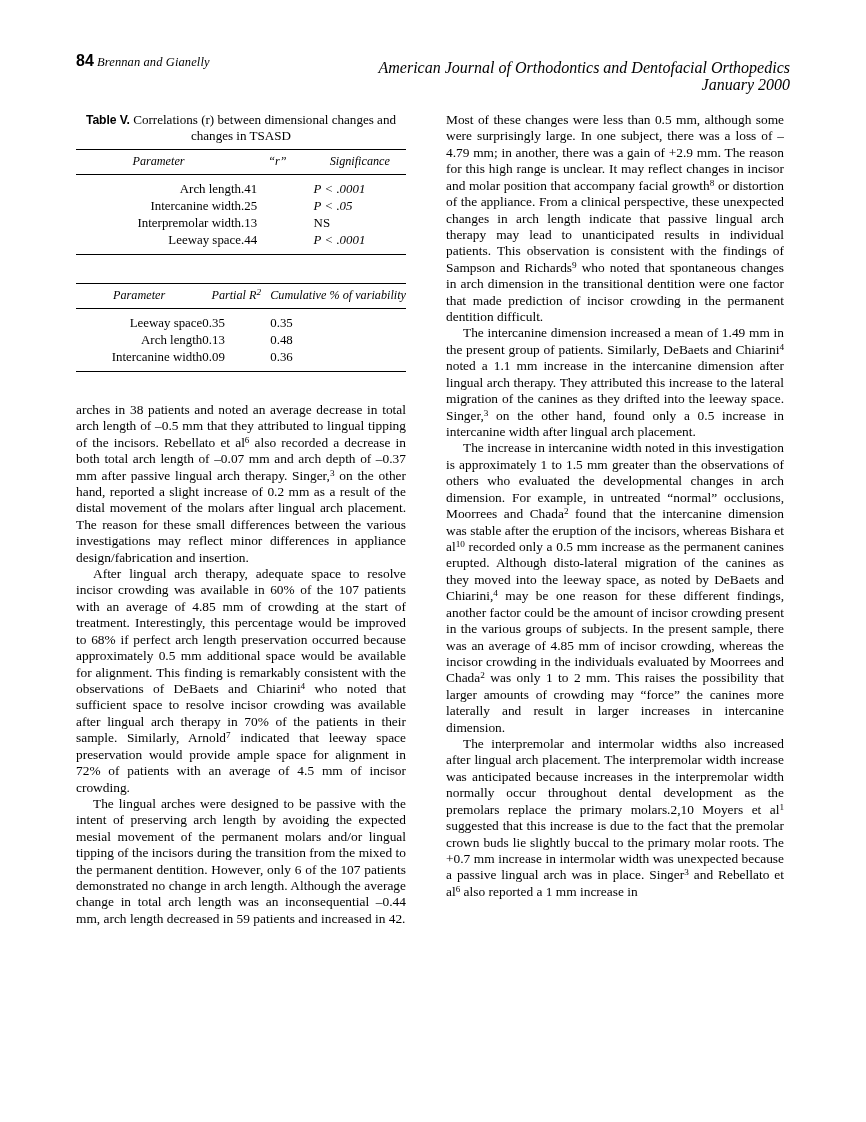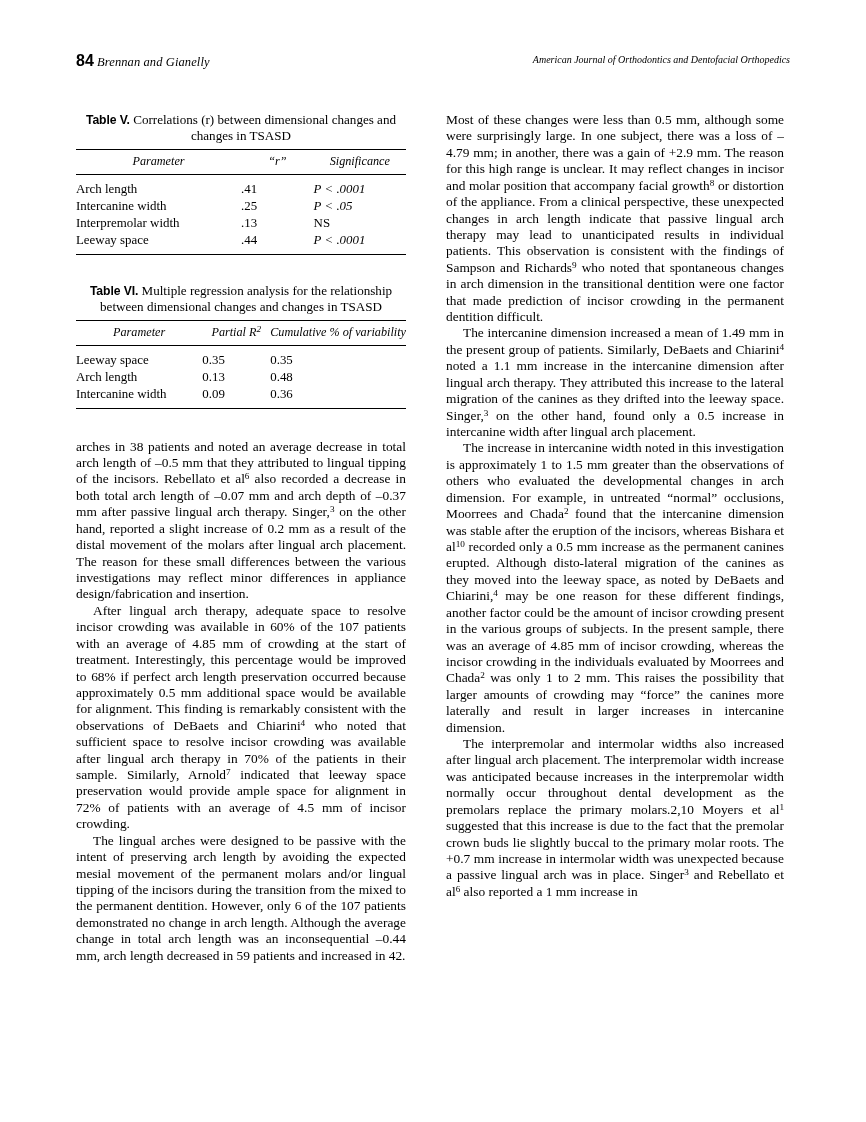--- a/index.html
+++ b/index.html
@@ -44,24 +44,24 @@
   .runhead-left .folio {
     font-weight: bold;
     font-style: normal;
     font-family: "Liberation Sans", sans-serif;
     font-size: 16px;
     margin-right: 3px;
   }
   .runhead-right {
     position: absolute;
     right: 0;
-    top: 0;
+    top: 8px;
     text-align: right;
     font-style: italic;
-    font-size: 10px;
+    font-size: 16px;
     line-height: 16.5px;
     white-space: nowrap;
   }
   .runhead-right .line2 { display: block; }
 
   
   .col {
     position: absolute;
     top: 112px;
     width: 330px;
@@ -121,21 +121,21 @@
   }
   table.data thead th.c1 { text-align: center; }
   table.data tbody td {
     padding: 1.0px 0;
     font-size: 12.9px;
     text-align: left;
     white-space: nowrap;
   }
   table.data tbody tr:first-child td { padding-top: 7px; }
   table.data tbody tr:last-child td { padding-bottom: 6px; }
-  table.data tbody td.c1 { text-align: left; margin-top: 44px; }
+  table.data tbody td.c1 { text-align: right; margin-top: 44px; }
   table.data tbody tr:last-child td { border-bottom: 1.1px solid #000; }
 
   
   .tblV col.w1 { width: 50%; }
   .tblV col.w2 { width: 22%; }
   .tblV col.w3 { width: 28%; }
   
   .tblVI col.w1 { width: 41%; }
   .tblVI col.w2 { width: 22%; }
   .tblVI col.w3 { width: 37%; }
@@ -149,20 +149,21 @@
 <body>
 
 <div class="page">
 
   <div class="runhead">
     <div class="runhead-left">
       <span class="folio">84</span><span>Brennan and Gianelly</span>
     </div>
     <div class="runhead-right">
       <span>American Journal of Orthodontics and Dentofacial Orthopedics</span>
+      <span class="line2">January 2000</span>
     </div>
   </div>
 
   <div class="col col-left">
 
     <div class="table-block">
       <p class="tbl-caption"><span class="tbl-label">Table V.</span><span> Correlations (r) between dimensional changes and changes in TSASD</span></p>
       <table class="data tblV">
         <colgroup>
             <col class="w1">
@@ -197,21 +198,20 @@
             <td>.44</td>
             <td class="sig">P &lt; .0001</td>
           </tr>
         </tbody>
       </table>
     </div>
 
     <div class="gap-after-tableV"></div>
 
     <div class="table-block">
-      <p class="tbl-caption"><span class="tbl-label">Table VI.</span><span> Multiple regression analysis for the relationship between dimensional changes and changes in TSASD</span></p>
       <table class="data tblVI">
         <colgroup>
             <col class="w1">
             <col class="w2">
             <col class="w3">
           </colgroup>
         <thead>
           <tr>
             <th class="c1">Parameter</th>
             <th>Partial R<sup>2</sup></th>

